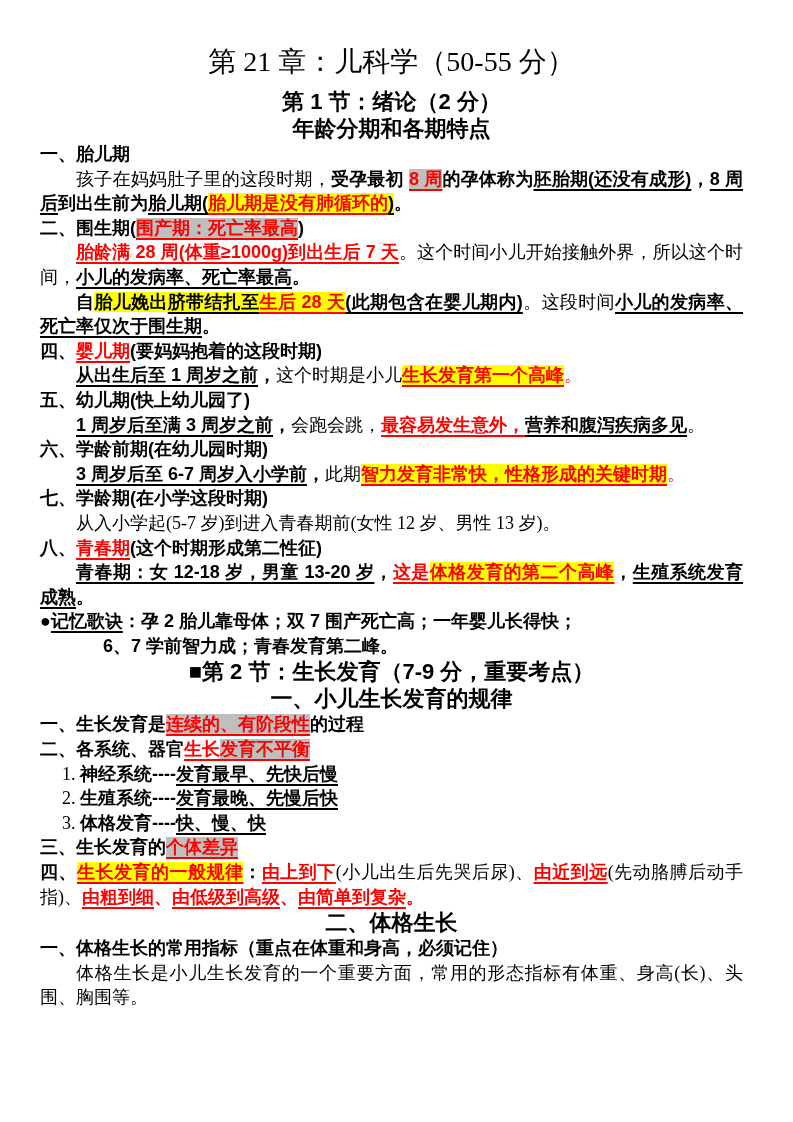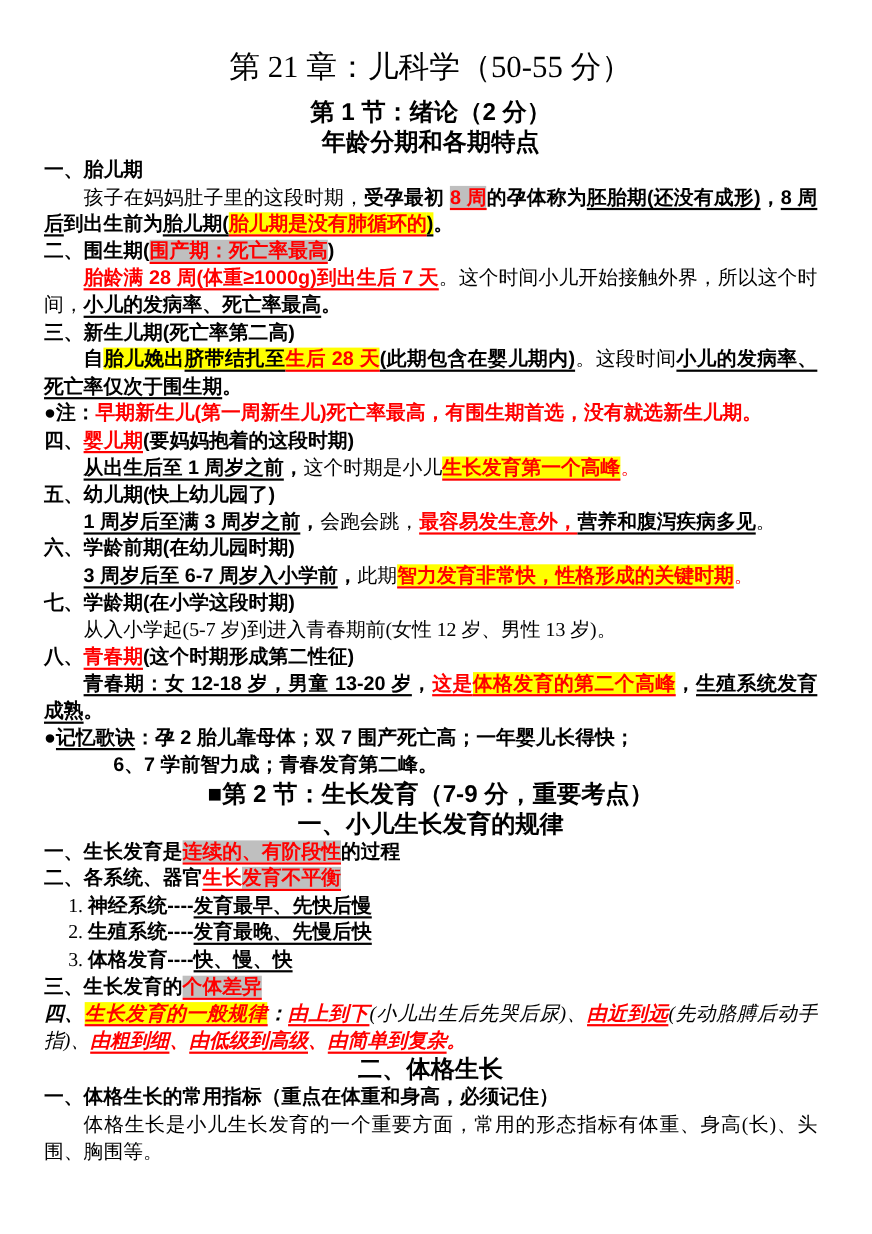--- a/index.html
+++ b/index.html
@@ -25,21 +25,21 @@
     text-align:center;font-weight:400;
     margin-bottom:6px;
     font-family:"Liberation Serif","DejaVu Serif",serif;
   }
   .hc{
     font-size:22px;line-height:27px;font-weight:700;text-align:center;
     font-family:"Liberation Sans","DejaVu Sans",sans-serif;
   }
   .h{font-weight:700;font-family:"Liberation Sans","DejaVu Sans",sans-serif;}
   .p{text-indent:2em;text-align:justify;}
-  .pn{text-align:justify;font-style:italic;}
+  .pn{text-align:justify;}
   .li{padding-left:22px;}
   .note{}
   .cont{padding-left:63px;}
   span.b{font-weight:700;font-family:"Liberation Sans","DejaVu Sans",sans-serif;}
   span.r{color:var(--red);}
   span.u{text-decoration:underline;text-underline-offset:4px;text-decoration-thickness:1.5px;}
   span.y{background:var(--yellow);}
   span.g{background:var(--gray);}
 </style>
 </head>
@@ -47,23 +47,21 @@
 
 <div class="page">
   <div class="blk title">第 21 章：儿科学（50-55 分）</div>
   <div id="doc">
       <div class="blk hc"><span>第 1 节：绪论（2 分）</span></div>
       <div class="blk hc"><span>年龄分期和各期特点</span></div>
       <div class="blk h"><span class="b">一、胎儿期</span></div>
       <div class="blk p"><span>孩子在妈妈肚子里的这段时期，</span><span class="b">受孕最初 </span><span class="b r u g">8 周</span><span class="b">的孕体称为</span><span class="b u">胚胎期(还没有成形)</span><span class="b">，</span><span class="b u">8 周后</span><span class="b">到出生前为</span><span class="b u">胎儿期(</span><span class="b r u y">胎儿期是没有肺循环的</span><span class="b u y">)</span><span class="b">。</span></div>
       <div class="blk h"><span class="b">二、围生期(</span><span class="b r u g">围产期：死亡率最高</span><span class="b">)</span></div>
       <div class="blk p"><span class="b r u">胎龄满 28 周(体重≥1000g)到出生后 7 天</span><span>。这个时间小儿开始接触外界，所以这个时间，</span><span class="b u">小儿的发病率、死亡率最高</span><span class="b">。</span></div>
-      <div class="blk h"><span class="b">三、新生儿期(死亡率第二高)</span></div>
       <div class="blk p"><span class="b">自</span><span class="b y">胎儿娩出</span><span class="b u y">脐带结扎至</span><span class="b r u y">生后 28 天</span><span class="b u">(此期包含在婴儿期内)</span><span>。这段时间</span><span class="b u">小儿的发病率、死亡率仅次于围生期</span><span class="b">。</span></div>
-      <div class="blk note"><span class="b">●注：</span><span class="b r">早期新生儿(第一周新生儿)死亡率最高，有围生期首选，没有就选新生儿期。</span></div>
       <div class="blk h"><span class="b">四、</span><span class="b r u">婴儿期</span><span class="b">(要妈妈抱着的这段时期)</span></div>
       <div class="blk p"><span class="b u">从出生后至 1 周岁之前</span><span class="b">，</span><span>这个时期是小儿</span><span class="b r u y">生长发育第一个高峰</span><span class="r">。</span></div>
       <div class="blk h"><span class="b">五、幼儿期(快上幼儿园了)</span></div>
       <div class="blk p"><span class="b u">1 周岁后至满 3 周岁之前</span><span class="b">，</span><span>会跑会跳，</span><span class="b r u">最容易发生意外，</span><span class="b u">营养和腹泻疾病多见</span><span>。</span></div>
       <div class="blk h"><span class="b">六、学龄前期(在幼儿园时期)</span></div>
       <div class="blk p"><span class="b u">3 周岁后至 6-7 周岁入小学前</span><span class="b">，</span><span>此期</span><span class="b r u y">智力发育非常快，性格形成的关键时期</span><span class="r">。</span></div>
       <div class="blk h"><span class="b">七、学龄期(在小学这段时期)</span></div>
       <div class="blk p"><span>从入小学起(5-7 岁)到进入青春期前(女性 12 岁、男性 13 岁)。</span></div>
       <div class="blk h"><span class="b">八、</span><span class="b r u">青春期</span><span class="b">(这个时期形成第二性征)</span></div>
       <div class="blk p"><span class="b u">青春期：女 12-18 岁，男童 13-20 岁</span><span class="b">，</span><span class="b r u">这是</span><span class="b r u y">体格发育的第二个高峰</span><span class="b">，</span><span class="b u">生殖系统发育成熟</span><span class="b">。</span></div>

